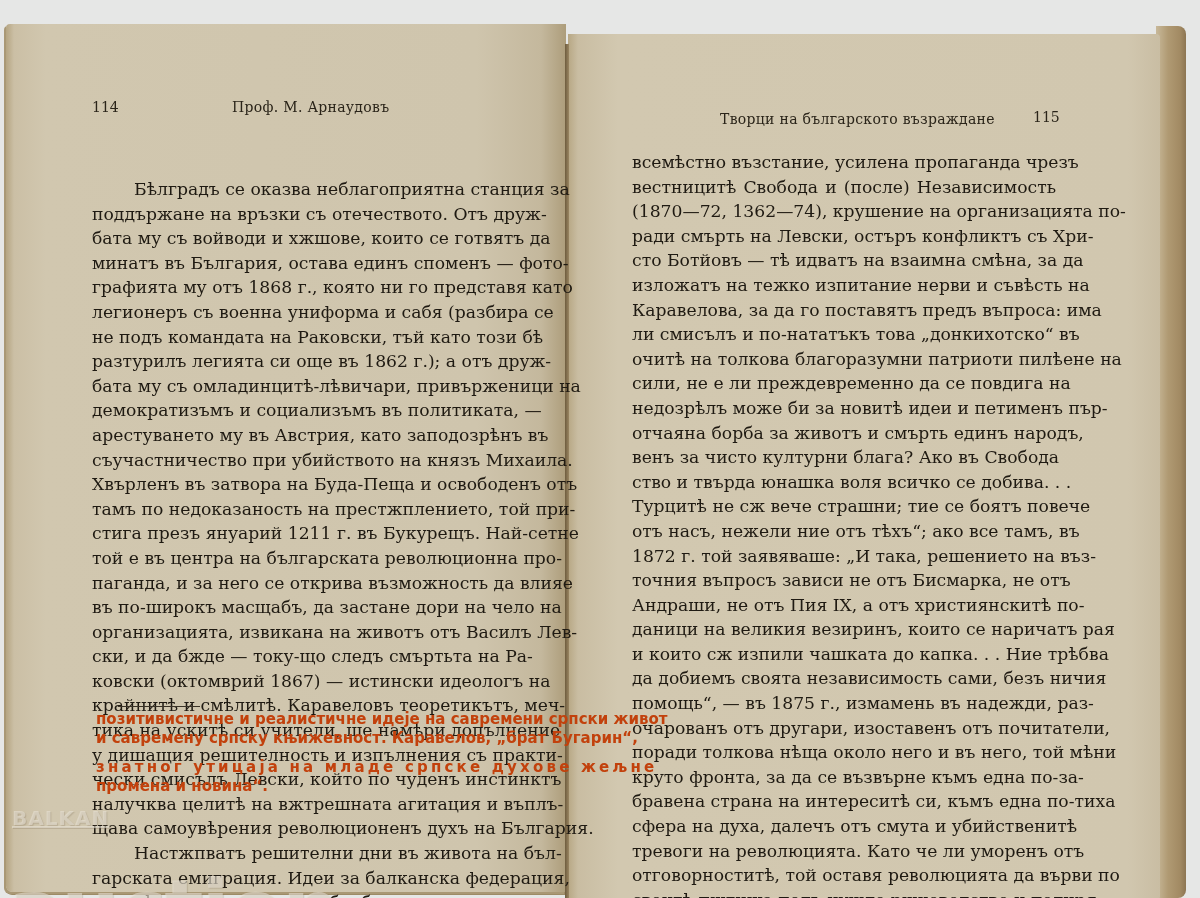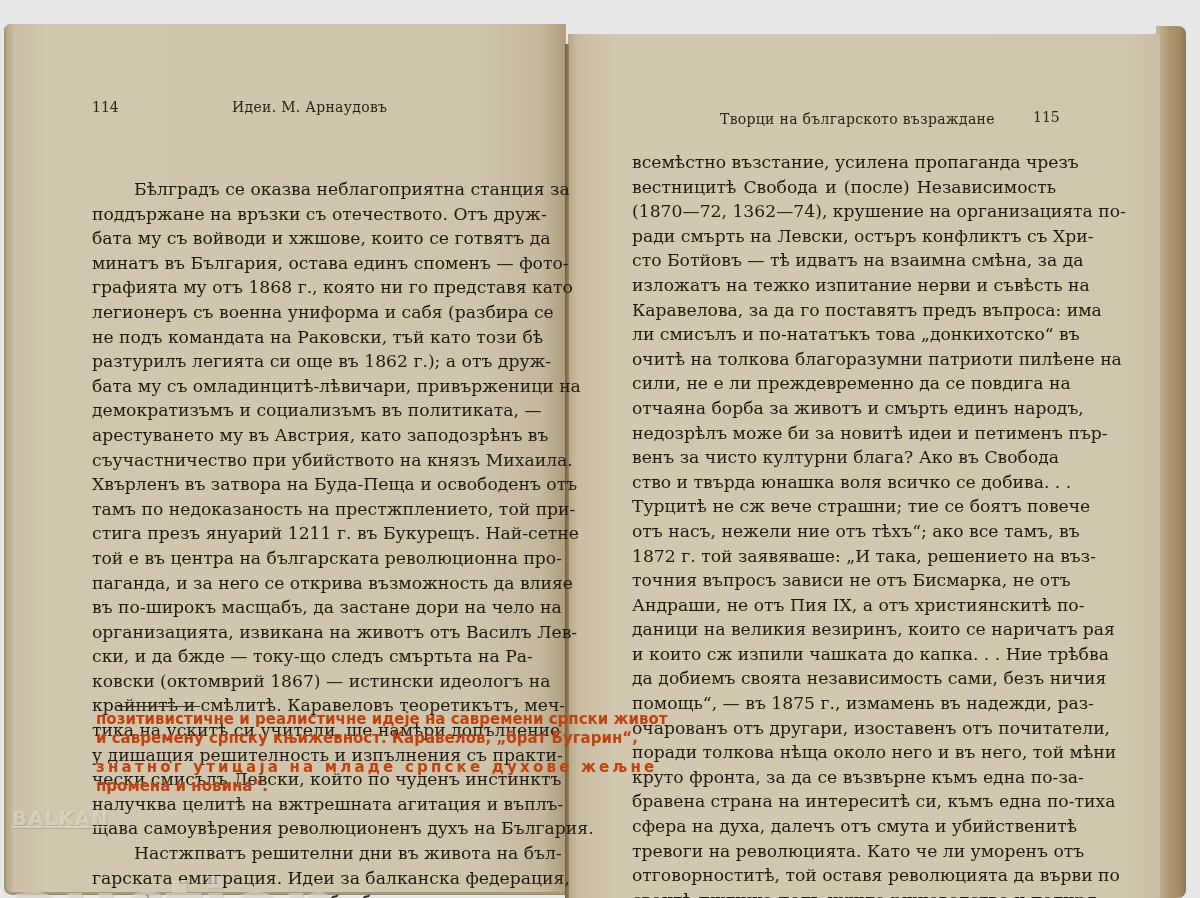--- a/index.html
+++ b/index.html
@@ -63,21 +63,21 @@
 <body>
 
 <div class="book">
   <div class="page-edge"></div>
 
   <div class="page page-left"></div>
   <div class="page page-right"></div>
   <div class="gutter"></div>
 
   <div class="pgnum" style="left:92px;top:83px;">114</div>
-  <div class="running-head" style="left:232px;top:83px;">Идеи. М. Арнаудовъ</div>
+  <div class="running-head" style="left:232px;top:83px;">Проф. М. Арнаудовъ</div>
 
   <div class="text" id="left-text" style="left:92px;top:117px;width:428px;margin-top:44px;">
       <span class="line" style="padding-left: 42px;">Бѣлградъ се оказва неблагоприятна станция за</span>
       <span class="line">поддържане на връзки съ отечеството. Отъ друж-</span>
       <span class="line">бата му съ войводи и хжшове, които се готвятъ да</span>
       <span class="line">минатъ въ България, остава единъ споменъ — фото-</span>
       <span class="line">графията му отъ 1868 г., която ни го представя като</span>
       <span class="line">легионеръ съ военна униформа и сабя (разбира се</span>
       <span class="line">не подъ командата на Раковски, тъй като този бѣ</span>
       <span class="line">разтурилъ легията си още въ 1862 г.); а отъ друж-</span>
@@ -120,22 +120,22 @@
       <span class="line">всемѣстно възстание, усилена пропаганда чрезъ</span>
       <span class="line">вестницитѣ Свобода и (после) Независимость</span>
       <span class="line">(1870—72, 1362—74), крушение на организацията по-</span>
       <span class="line">ради смърть на Левски, остъръ конфликтъ съ Хри-</span>
       <span class="line">сто Ботйовъ — тѣ идватъ на взаимна смѣна, за да</span>
       <span class="line">изложатъ на тежко изпитание нерви и съвѣсть на</span>
       <span class="line">Каравелова, за да го поставятъ предъ въпроса: има</span>
       <span class="line">ли смисълъ и по-нататъкъ това „донкихотско“ въ</span>
       <span class="line">очитѣ на толкова благоразумни патриоти пилѣене на</span>
       <span class="line">сили, не е ли преждевременно да се повдига на</span>
+      <span class="line">недозрѣлъ може би за новитѣ идеи и петименъ пър-</span>
       <span class="line">отчаяна борба за животъ и смърть единъ народъ,</span>
-      <span class="line">недозрѣлъ може би за новитѣ идеи и петименъ пър-</span>
       <span class="line">венъ за чисто културни блага? Ако въ Свобода</span>
       <span class="line">ство и твърда юнашка воля всичко се добива. . .</span>
       <span class="line">Турцитѣ не сж вече страшни; тие се боятъ повече</span>
       <span class="line">отъ насъ, нежели ние отъ тѣхъ“; ако все тамъ, въ</span>
       <span class="line">1872 г. той заявяваше: „И така, решението на въз-</span>
       <span class="line">точния въпросъ зависи не отъ Бисмарка, не отъ</span>
       <span class="line">Андраши, не отъ Пия IX, а отъ християнскитѣ по-</span>
       <span class="line">даници на великия везиринъ, които се наричатъ рая</span>
       <span class="line">и които сж изпили чашката до капка. . . Ние трѣбва</span>
       <span class="line">да добиемъ своята независимость сами, безъ ничия</span>

